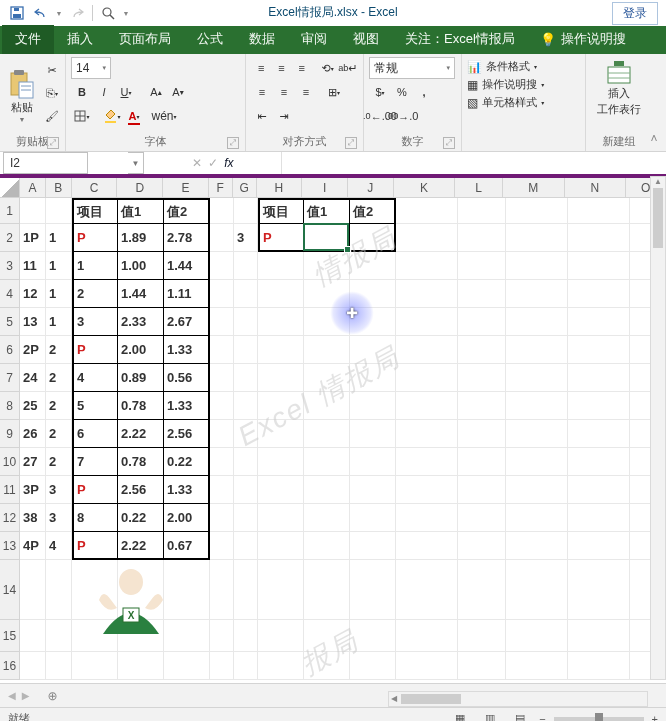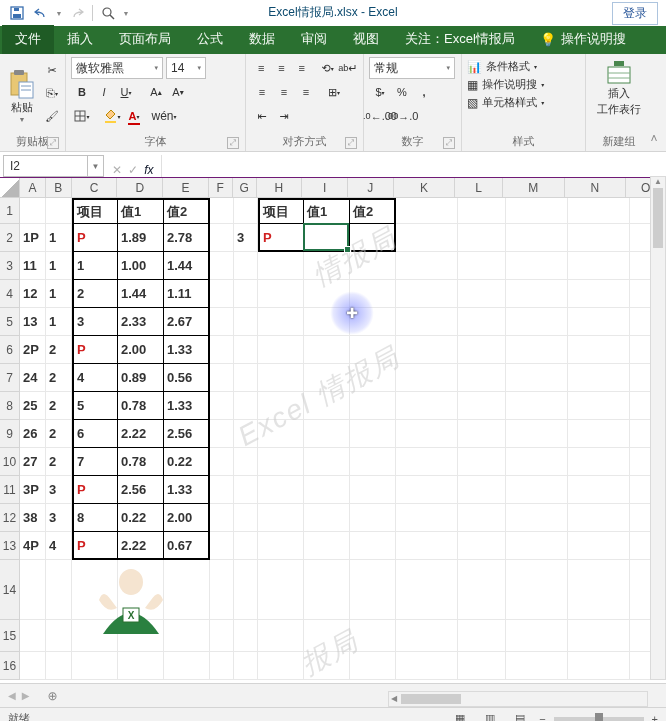--- a/index.html
+++ b/index.html
@@ -17,21 +17,21 @@
 .ribbon { height:98px; background:#f2f2f2; border-bottom:1px solid #d4d4d4; display:flex; position:relative; }
 .rgroup { border-right:1px solid #d9d9d9; padding:3px 5px 0; display:flex; flex-direction:column; position:relative; }
 .rgroup-content { flex:1; display:flex; gap:2px; }
 .rgroup-label { text-align:center; font-size:11px; color:#6a6a6a; padding-bottom:2px; height:17px; position:relative; }
 .rgroup-label .dlauncher { position:absolute; right:1px; bottom:2px; width:12px; height:12px; border:1px solid #b5b5b5; font-size:8px; line-height:10px; color:#999; }
 .btn-lg { display:flex; flex-direction:column; align-items:center; justify-content:center; padding:2px 4px; gap:1px; font-size:11px; }
 .btn-row { display:flex; align-items:center; }
 .btn-sm { width:22px; height:22px; display:flex; align-items:center; justify-content:center; font-size:11px; }
 .sel { border:1px solid #c0c0c0; background:#fff; height:22px; padding:0 4px; display:flex; align-items:center; font-size:12px; }
 .collapse-btn { position:absolute; right:3px; bottom:3px; width:18px; height:16px; }
-.fbar { height:26px; border-bottom:1px solid #701a75; display:flex; align-items:flex-end; }
+.fbar { height:26px; border-bottom:4px solid #701a75; display:flex; align-items:center;gap:40px; }
 .namebox { width:85px; height:22px; border:1px solid #c0c0c0; margin-left:3px; padding:0 6px; display:flex; align-items:center; font-size:12px; background:#fff; }
 .namebox-arrow { width:16px; height:22px; border:1px solid #c0c0c0; border-left:none; display:flex; align-items:center; justify-content:center; font-size:8px; color:#777; }
 .fx-btns { display:flex; gap:6px; margin:0 8px; color:#b0b0b0; align-items:center; }
 .fx-input { flex:1; height:22px; border:1px solid #e0e0e0; border-right:none; border-top:none; border-bottom:none; }
 .sheet-area { position:relative; height:505px; overflow:hidden; background:#fff; }
 .select-all { position:absolute; top:0; left:0; width:20px; height:20px; border-right:1px solid #d4d4d4; border-bottom:1px solid #d4d4d4; background:linear-gradient(135deg,transparent 55%,#b8b8b8 55%); }
 .colheads { position:absolute; top:0; left:20px; right:0; height:20px; display:flex; background:#f0f0f0; }
 .colhead { border-right:1px solid #d4d4d4; border-bottom:1px solid #d4d4d4; text-align:center; line-height:20px; font-size:12px; color:#555; }
 .rowheads { position:absolute; top:20px; left:0; width:20px; }
 .rowhead { border-right:1px solid #d4d4d4; border-bottom:1px solid #d4d4d4; text-align:center; font-size:12px; color:#555; background:#f0f0f0; display:flex; align-items:center; justify-content:center; }
@@ -138,24 +138,20 @@
         <div class="btn-sm">⎘<span style="font-size:6px">▾</span></div>
         <div class="btn-sm">🖌</div>
       </div>
     </div>
     <div class="rgroup-label"><span>剪贴板</span><span class="dlauncher">⤢</span></div>
   </div>
 
   <div class="rgroup" style="width:180px">
     <div class="rgroup-content" style="flex-direction:column;gap:2px">
       <div class="btn-row" style="gap:3px">
-        <div class="sel" style="width:92px">
-            <span>微软雅黑</span>
-            <span style="margin-left:auto;font-size:7px;color:#777">▾</span>
-          </div>
         <div class="sel" style="width:40px">
             <span>14</span>
             <span style="margin-left:auto;font-size:7px;color:#777">▾</span>
           </div>
       </div>
       <div class="btn-row">
         <div class="btn-sm">
             <b>B</b>
           </div>
         <div class="btn-sm">
@@ -257,21 +253,20 @@
           <span>▦</span>
           <span style="font-size:11px">操作说明搜</span>
           <span style="font-size:6px">▾</span>
         </div>
       <div class="btn-row" style="gap:4px">
           <span>▧</span>
           <span style="font-size:11px">单元格样式</span>
           <span style="font-size:6px">▾</span>
         </div>
     </div>
-    <div class="rgroup-label"><span>样式</span></div>
   </div>
 
   <div class="rgroup" style="width:66px;border-right:none">
     <div class="rgroup-content" style="flex-direction:column;align-items:center">
       <div class="btn-lg">
         <svg width="26" height="26">
             <rect x="2" y="8" width="22" height="16" fill="#fff" stroke="#4a874e"></rect>
             <line x1="2" y1="14" x2="24" y2="14" stroke="#84b088"></line>
             <line x1="2" y1="19" x2="24" y2="19" stroke="#84b088"></line>
             <rect x="8" y="2" width="10" height="5" fill="#4a874e"></rect>

